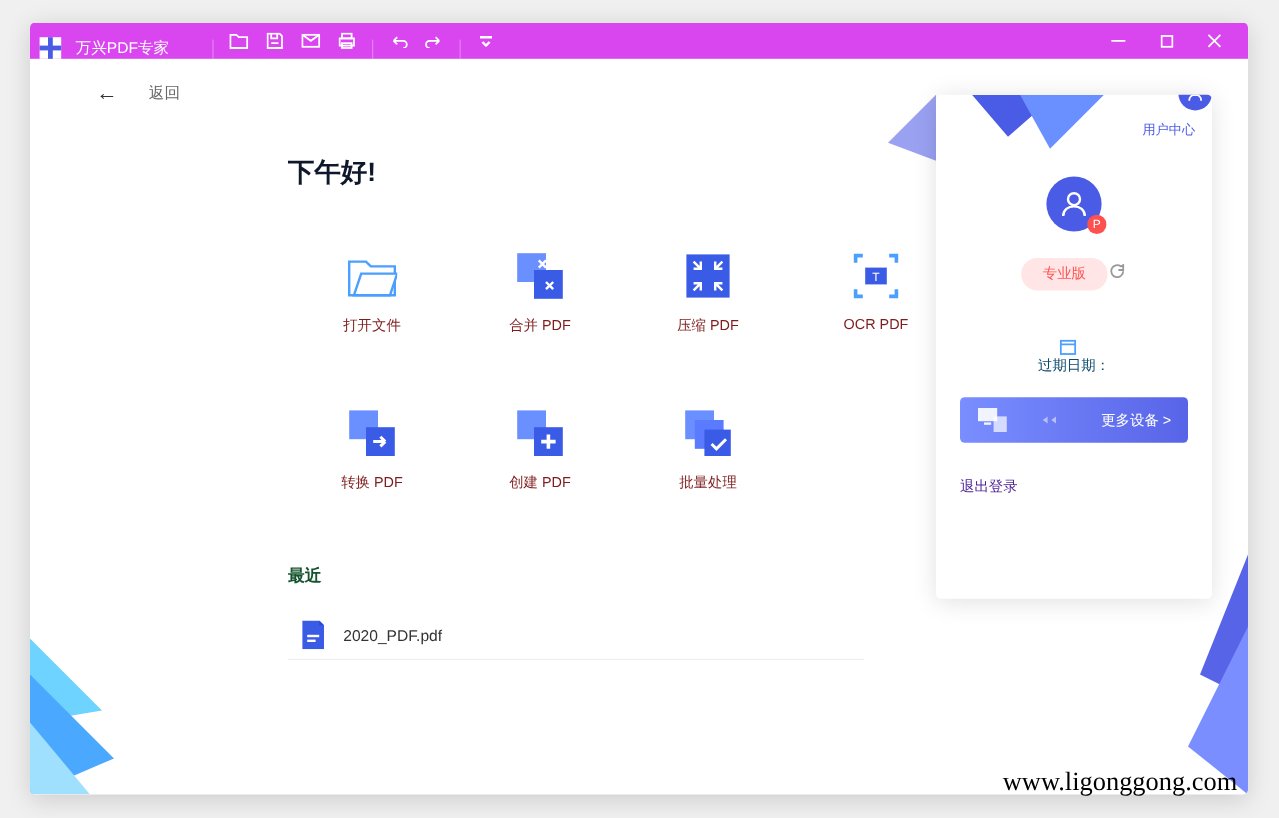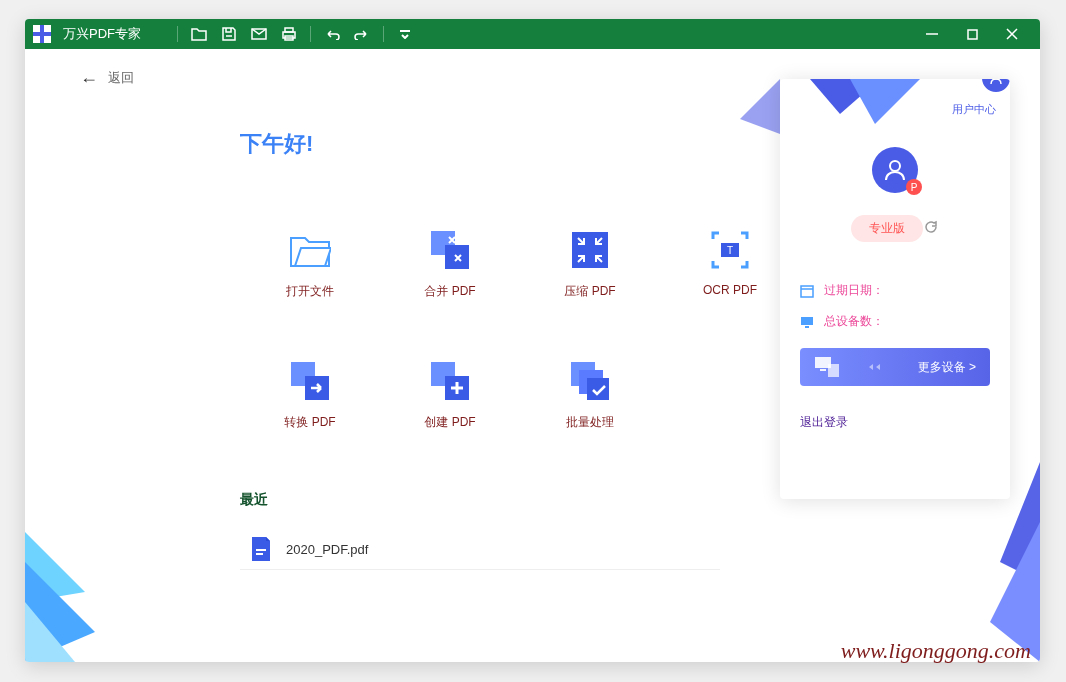--- a/index.html
+++ b/index.html
@@ -21,23 +21,23 @@
       left: 25px;
       width: 1015px;
       height: 643px;
       background: #fff;
       border-radius: 4px;
       box-shadow: 0 4px 20px rgba(0,0,0,0.15);
       overflow: hidden;
     }
     .titlebar {
       height: 30px;
-      background: #15803d;
-      display: flex;
-      align-items: center;
+      background: #d946ef;
+      display: flex;
+      align-items: flex-end;
       color: #fff;
       padding: 0 8px;
     }
     .logo-icon {
       width: 18px;
       height: 18px;
       background: #fff;
       margin-right: 12px;
       position: relative;
     }
@@ -109,30 +109,31 @@
       cursor: pointer;
     }
     .back-arrow {
       font-size: 18px;
       color: #333;
       margin-right: 10px;
     }
     .back-text {
       font-size: 13px;
       color: #666;
+      margin-left: 16px;
     }
     .main {
       flex: 1;
       padding: 80px 0 0 215px;
     }
     .greeting {
       font-size: 22px;
       font-weight: bold;
-      color: #3b82f6;
-      margin-bottom: 70px;
+      color: #0f172a;
+      margin-bottom: 50px;
     }
     .actions-grid {
       display: grid;
       grid-template-columns: repeat(4, 140px);
       row-gap: 60px;
       margin-bottom: 60px;
     }
     .action-item {
       display: flex;
       flex-direction: column;
@@ -269,22 +270,23 @@
       cursor: pointer;
     }
     .info-section {
       margin-top: 40px;
       padding: 0 20px;
     }
     .info-row {
       display: flex;
       align-items: center;
       font-size: 12px;
-      color: #ec4899;
+      color: #0c4a6e;
       margin-bottom: 14px;
+      flex-direction: column;
     }
     .info-row-icon {
       width: 14px;
       height: 14px;
       margin-right: 10px;
     }
     .more-device-btn {
       margin: 18px 20px 0;
       height: 38px;
       background: linear-gradient(90deg, #7a8eff, #5864e8);
@@ -333,22 +335,21 @@
       width: 40px;
       height: 80px;
       opacity: 0.6;
     }
     .watermark {
       position: absolute;
       bottom: 18px;
       right: 35px;
       font-family: cursive;
       font-size: 22px;
-      color: #7f1d1d;
-      font-style: italic;
+      color: #000000;
     }
   </style>
 </head>
 <body>
 
 <div class="window">
 
   <div class="titlebar">
     <div class="logo-icon"></div>
     <div class="app-title">万兴PDF专家</div>
@@ -562,27 +563,20 @@
         </div>
       </div>
       <div class="info-section">
         <div class="info-row">
           <svg class="info-row-icon" viewBox="0 0 14 14">
               <rect x="1" y="2" width="12" height="11" fill="none" stroke="#4a9fff" stroke-width="1.5"></rect>
               <line x1="1" y1="5" x2="13" y2="5" stroke="#4a9fff" stroke-width="1.5"></line>
             </svg>
           <span>过期日期：</span>
         </div>
-        <div class="info-row">
-          <svg class="info-row-icon" viewBox="0 0 14 14">
-              <rect x="1" y="2" width="12" height="8" fill="#4a9fff"></rect>
-              <rect x="5" y="11" width="4" height="2" fill="#4a9fff"></rect>
-            </svg>
-          <span>总设备数：</span>
-        </div>
       </div>
       <div class="more-device-btn">
         <svg class="device-icon" viewBox="0 0 26 22">
             <rect x="1" y="1" width="16" height="11" fill="#fff" opacity="0.9"></rect>
             <rect x="14" y="8" width="11" height="13" fill="#fff" opacity="0.7"></rect>
             <rect x="6" y="13" width="6" height="2" fill="#fff" opacity="0.9"></rect>
           </svg>
         <svg width="20" height="8" viewBox="0 0 20 8">
             <path d="M2 4l4-3v6z M9 4l4-3v6z" fill="#fff" opacity="0.5"></path>
           </svg>

